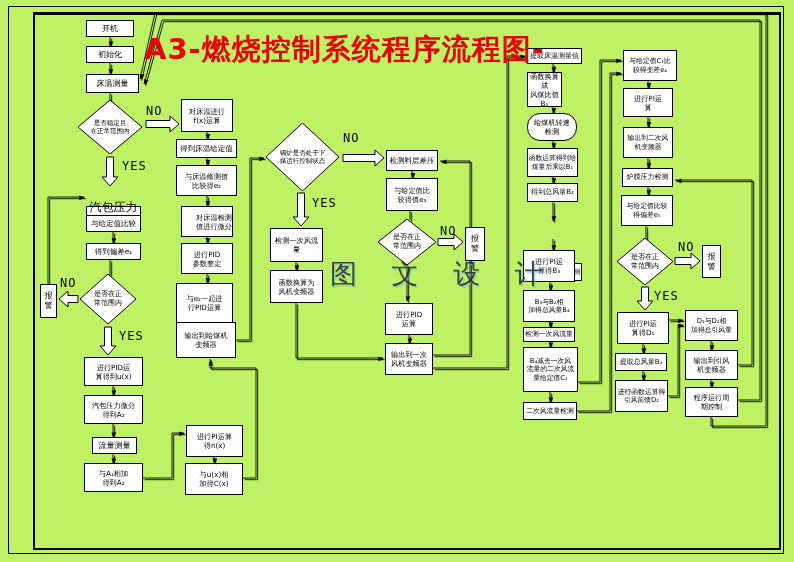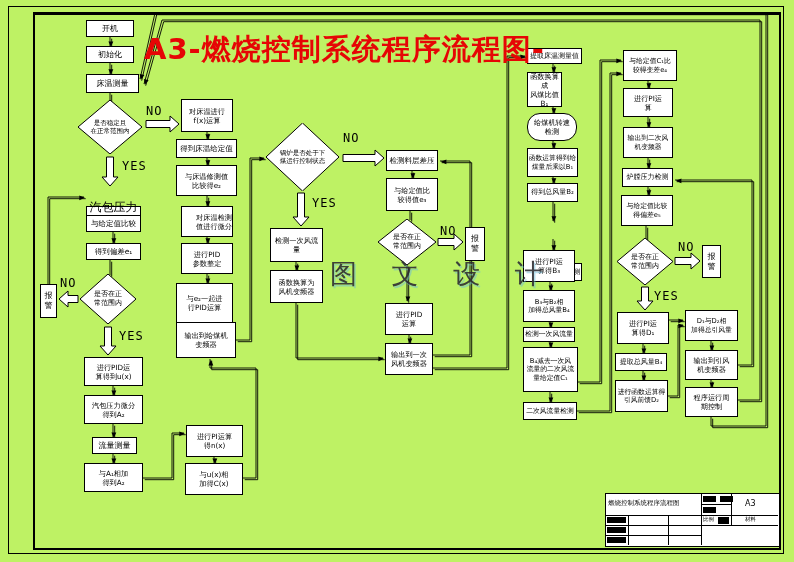--- a/index.html
+++ b/index.html
@@ -321,34 +321,13 @@
       <div class="flabel" style="left: 343px; top: 131px;">NO</div>
       <div class="flabel" style="left: 312px; top: 196px;">YES</div>
       <div class="flabel" style="left: 440px; top: 224px;">NO</div>
       <div class="flabel" style="left: 678px; top: 240px;">NO</div>
       <div class="flabel" style="left: 654px; top: 289px;">YES</div>
     </div>
 
   <div id="red-title">A3-燃烧控制系统程序流程图-</div>
   <div id="watermark">图 文 设 计</div>
 
-  <div id="tblock">
-    <div class="ln" style="left:95px;top:0;width:1px;height:51px;"></div>
-    <div class="ln" style="left:125px;top:0;width:1px;height:31px;"></div>
-    <div class="ln" style="left:0;top:21px;width:172px;height:1px;"></div>
-    <div class="ln" style="left:0;top:31px;width:172px;height:1px;"></div>
-    <div class="ln" style="left:0;top:41px;width:95px;height:1px;"></div>
-    <div class="ln" style="left:22px;top:21px;width:1px;height:30px;"></div>
-    <div class="ln" style="left:62px;top:21px;width:1px;height:30px;"></div>
-    <div class="ln" style="left:95px;top:10px;width:30px;height:1px;"></div>
-    <div class="tb-fill" style="left:97px;top:2px;width:13px;height:6px;"></div>
-    <div class="tb-fill" style="left:114px;top:2px;width:13px;height:6px;"></div>
-    <div class="tb-fill" style="left:97px;top:13px;width:13px;height:6px;"></div>
-    <div class="tb-fill" style="left:1px;top:23px;width:19px;height:6px;"></div>
-    <div class="tb-fill" style="left:1px;top:33px;width:19px;height:6px;"></div>
-    <div class="tb-fill" style="left:1px;top:43px;width:19px;height:6px;"></div>
-    <div class="tb-fill" style="left:112px;top:23px;width:11px;height:7px;"></div>
-    <div class="tb-txt" style="left:2px;top:6px;width:92px;font-size:6.5px;">燃烧控制系统程序流程图</div>
-    <div class="tb-txt" style="left:139px;top:6px;font-size:8px;">A3</div>
-    <div class="tb-txt" style="left:97px;top:23px;font-size:5.5px;">比例</div>
-    <div class="tb-txt" style="left:139px;top:23px;font-size:5.5px;">材料</div>
-  </div>
 </div>
 
 </body></html>

